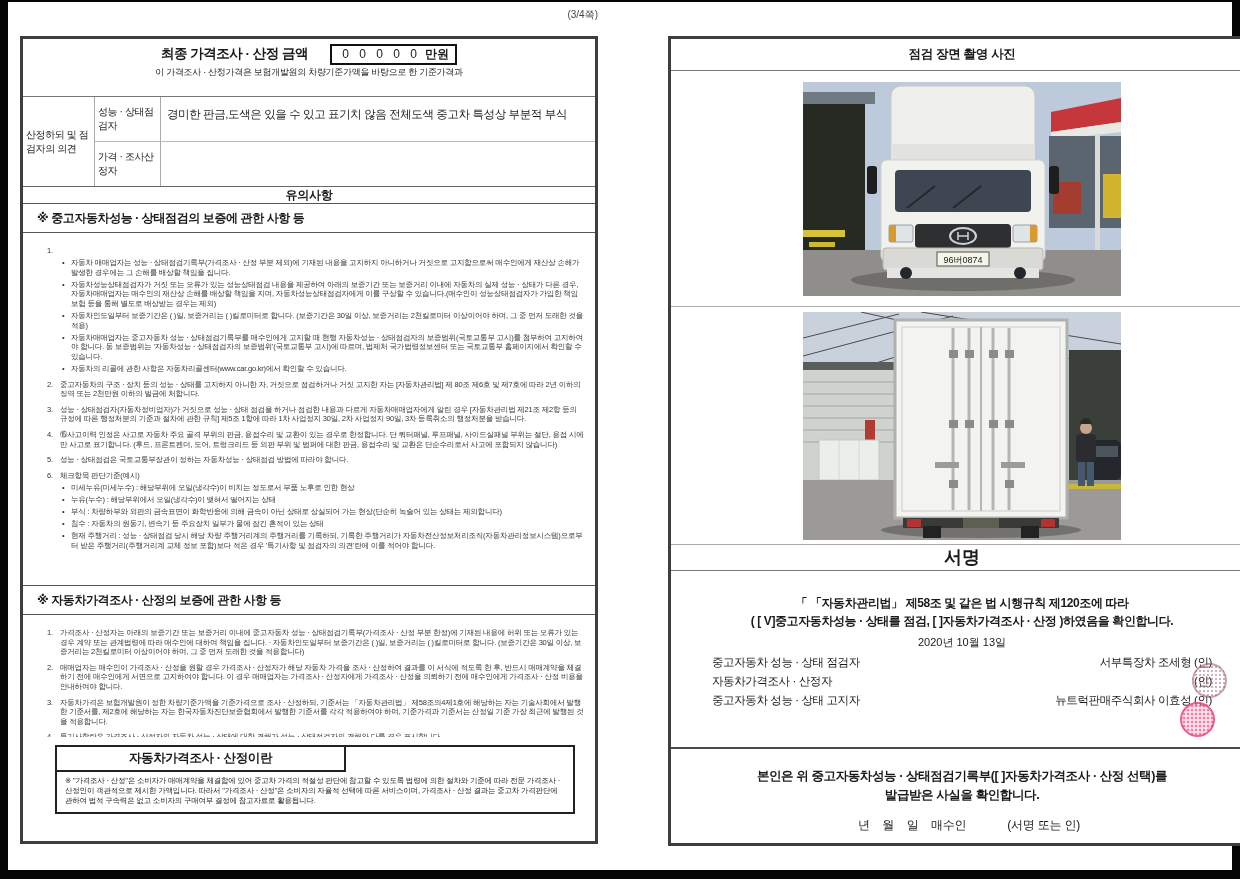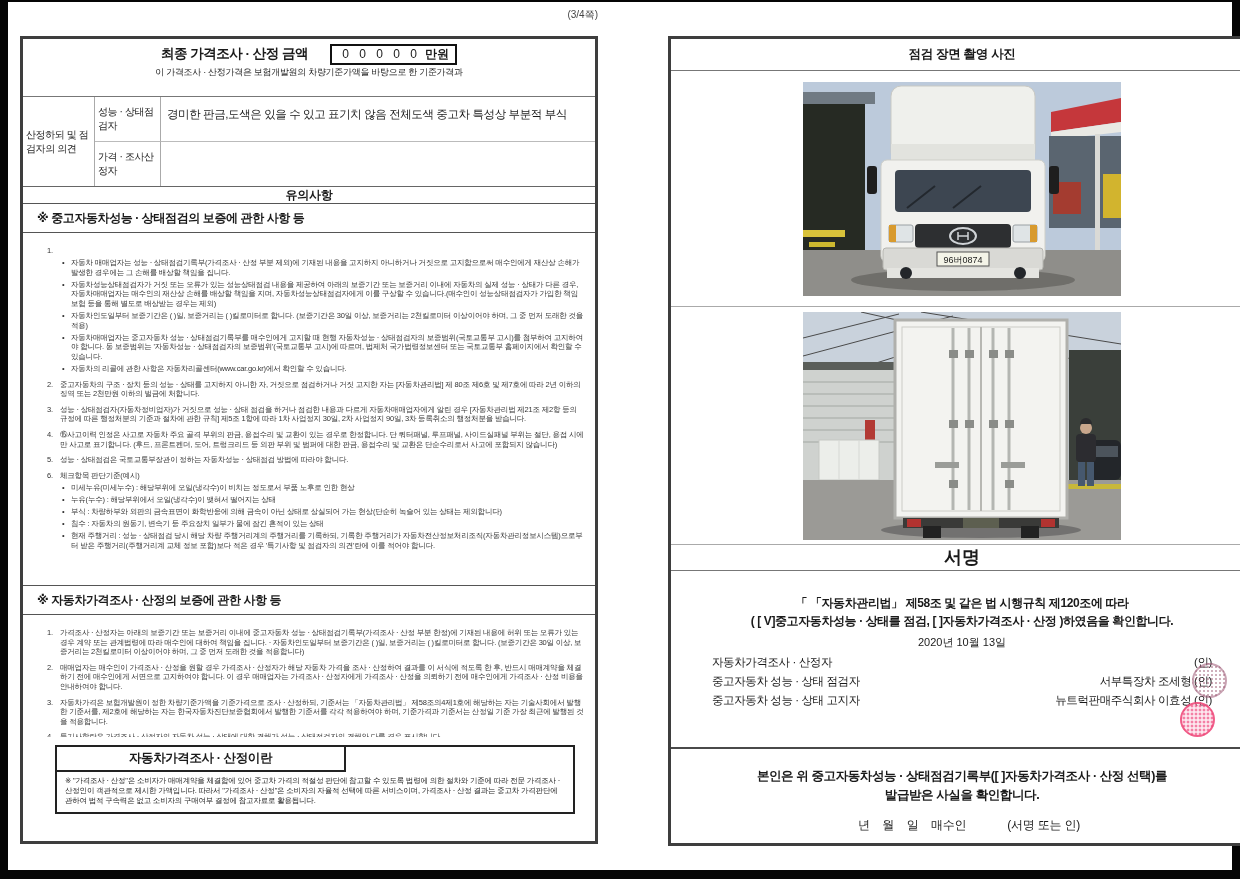--- a/index.html
+++ b/index.html
@@ -295,26 +295,26 @@
     </div>
 
     <div class="sign-band">서명</div>
 
     <div class="sign-area">
       <div class="stmt stmt1">「 「자동차관리법」 제58조 및 같은 법 시행규칙 제120조에 따라</div>
       <div class="stmt">( [ V]중고자동차성능 · 상태를 점검, [  ]자동차가격조사  ·  산정 )하였음을 확인합니다.</div>
       <div class="sign-date">2020년 10월 13일</div>
       <div class="signers">
         <div class="signer-row">
+          <span>중고자동차 성능 · 상태 점검자</span>
+          <span class="signer-name">서부특장차 조세형 (인)</span>
+        </div>
+        <div class="signer-row">
           <span>자동차가격조사  ·  산정자</span>
           <span class="signer-name">(인)</span>
-        </div>
-        <div class="signer-row">
-          <span>중고자동차 성능 · 상태 점검자</span>
-          <span class="signer-name">서부특장차 조세형 (인)</span>
         </div>
         <div class="signer-row">
           <span>중고자동차 성능 · 상태 고지자</span>
           <span class="signer-name">뉴트럭판매주식회사 이효성 (인)</span>
         </div>
       </div>
       <div class="stamp stamp-gray"></div>
       <div class="stamp stamp-red"></div>
     </div>
 

